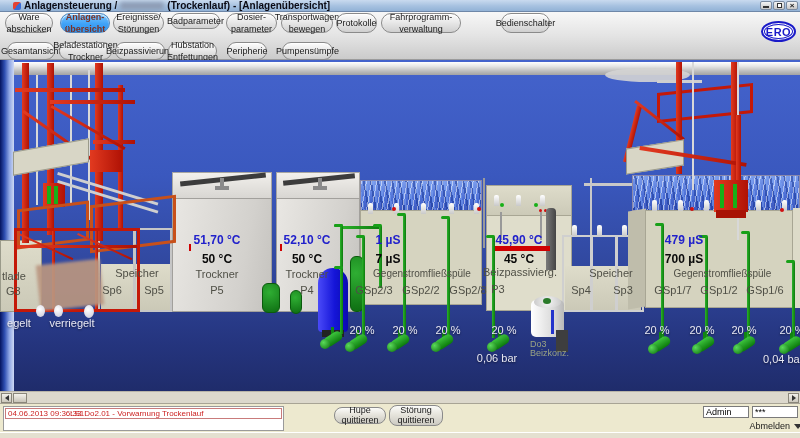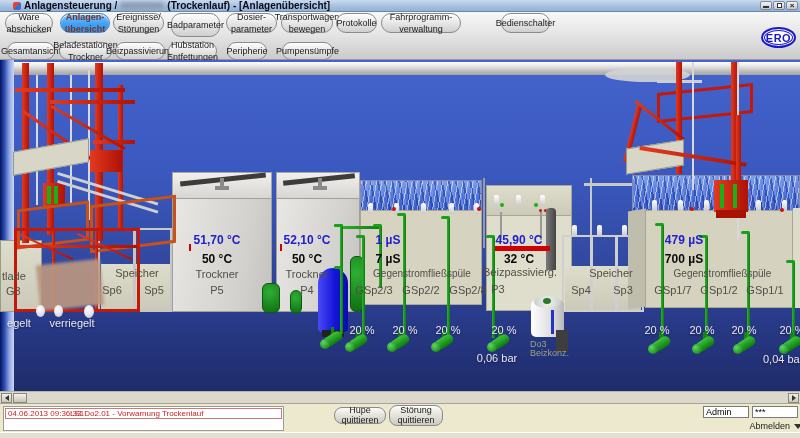--- a/index.html
+++ b/index.html
@@ -111,38 +111,38 @@
     </div>
   <div class="p winbtn" style="right:2px"><span>×</span></div>
 
   <div class="p toolbar"></div>
   <div class="btn" style="left:5px;top:13px;width:48px;height:20px">Ware
 abschicken</div>
   <div class="btn active" style="left:60px;top:13px;width:50px;height:20px">Anlagen-
 übersicht</div>
   <div class="btn" style="left:113px;top:13px;width:51px;height:20px">Ereignisse/
 Störungen</div>
-  <div class="btn" style="left:171px;top:13px;width:49px;height:24px">Badparameter</div>
+  <div class="btn" style="left:171px;top:13px;width:49px;height:16px">Badparameter</div>
   <div class="btn" style="left:226px;top:13px;width:51px;height:20px">Dosier-
 parameter</div>
   <div class="btn" style="left:281px;top:13px;width:52px;height:20px">Transportwagen
 bewegen</div>
   <div class="btn" style="left:336px;top:13px;width:41px;height:20px">Protokolle</div>
   <div class="btn" style="left:381px;top:13px;width:80px;height:20px">Fahrprogramm-
 verwaltung</div>
   <div class="btn" style="left:501px;top:13px;width:49px;height:20px">Bedienschalter</div>
   <div class="btn" style="left:7px;top:42px;width:48px;height:18px">Gesamtansicht</div>
   <div class="btn" style="left:59px;top:42px;width:53px;height:18px">Beladestationen
 Trockner</div>
   <div class="btn" style="left:115px;top:42px;width:50px;height:18px">Beizpassivierung</div>
   <div class="btn" style="left:168px;top:42px;width:49px;height:18px">Hubstation
 Entfettungen</div>
   <div class="btn" style="left:227px;top:42px;width:40px;height:18px">Peripherie</div>
   <div class="btn" style="left:282px;top:42px;width:51px;height:18px">Pumpensümpfe</div>
-  <div class="p ero" style="right:4px;top:27px;width:35px;height:21px">ERO</div>
+  <div class="p ero" style="right:4px;top:21px;width:35px;height:21px">ERO</div>
 
   <div class="p scene">
 
     <div class="p" style="left:0;top:2px;width:800px;height:13px;background:linear-gradient(180deg,#FEFEFE,#E8E8E8 30%,#B9B9B9 75%,#A3A3A3)"></div>
     <div class="p" style="left:605px;top:8px;width:85px;height:14px;border-radius:50%;background:#D4D4D4;opacity:.9"></div>
     <div class="p" style="left:0;top:0;width:14px;height:331px;background:linear-gradient(90deg,#04135E,#2F4FB2,#8FA6E4,#CDD8F4)"></div>
 
     <div class="p beige" style="left:0;top:180px;width:42px;height:72px;border:1px solid #9A9A8A"></div>
 
     <div class="p" style="left:98px;top:168px;width:80px;height:84px;border:2px solid #C6C6C6">
@@ -364,30 +364,30 @@
     <div class="t-gray" style="left:267px;top:224px;width:80px">P4</div>
 
     <div class="t-blue" style="left:348px;top:173px;width:80px">1 µS</div>
     <div class="t-black" style="left:348px;top:192px;width:80px">7 µS</div>
     <div class="t-gray" style="left:362px;top:208px;width:120px;font-size:10px">Gegenstromfließspüle</div>
     <div class="t-gray" style="left:353px;top:224px;width:42px">GSp2/3</div>
     <div class="t-gray" style="left:400px;top:224px;width:42px">GSp2/2</div>
     <div class="t-gray" style="left:447px;top:224px;width:42px">GSp2/8</div>
 
     <div class="t-blue" style="left:478px;top:173px;width:82px">45,90 °C</div>
-    <div class="t-black" style="left:478px;top:192px;width:82px">32 °C</div>
+    <div class="t-black" style="left:478px;top:192px;width:82px">45 °C</div>
     <div class="t-gray" style="left:478px;top:206px;width:84px">Beizpassivierg.</div>
     <div class="t-gray" style="left:468px;top:223px;width:60px">P3</div>
 
     <div class="t-blue" style="left:634px;top:173px;width:100px">479 µS</div>
     <div class="t-black" style="left:634px;top:192px;width:100px">700 µS</div>
     <div class="t-gray" style="left:655px;top:208px;width:135px;font-size:10px">Gegenstromfließspüle</div>
     <div class="t-gray" style="left:650px;top:224px;width:46px">GSp1/7</div>
     <div class="t-gray" style="left:696px;top:224px;width:46px">GSp1/2</div>
-    <div class="t-gray" style="left:742px;top:224px;width:46px">GSp1/1</div>
+    <div class="t-gray" style="left:742px;top:224px;width:46px">GSp1/6</div>
 
     <div class="t-gray" style="left:106px;top:207px;width:62px">Speicher</div>
     <div class="t-gray" style="left:98px;top:224px;width:28px">Sp6</div>
     <div class="t-gray" style="left:140px;top:224px;width:28px">Sp5</div>
     <div class="t-gray" style="left:580px;top:207px;width:62px">Speicher</div>
     <div class="t-gray" style="left:566px;top:224px;width:30px">Sp4</div>
     <div class="t-gray" style="left:608px;top:224px;width:30px">Sp3</div>
 
     <div class="t-gray" style="left:2px;top:210px;width:34px;text-align:left">tlade</div>
     <div class="t-gray" style="left:6px;top:225px;width:24px;text-align:left">G3</div>

